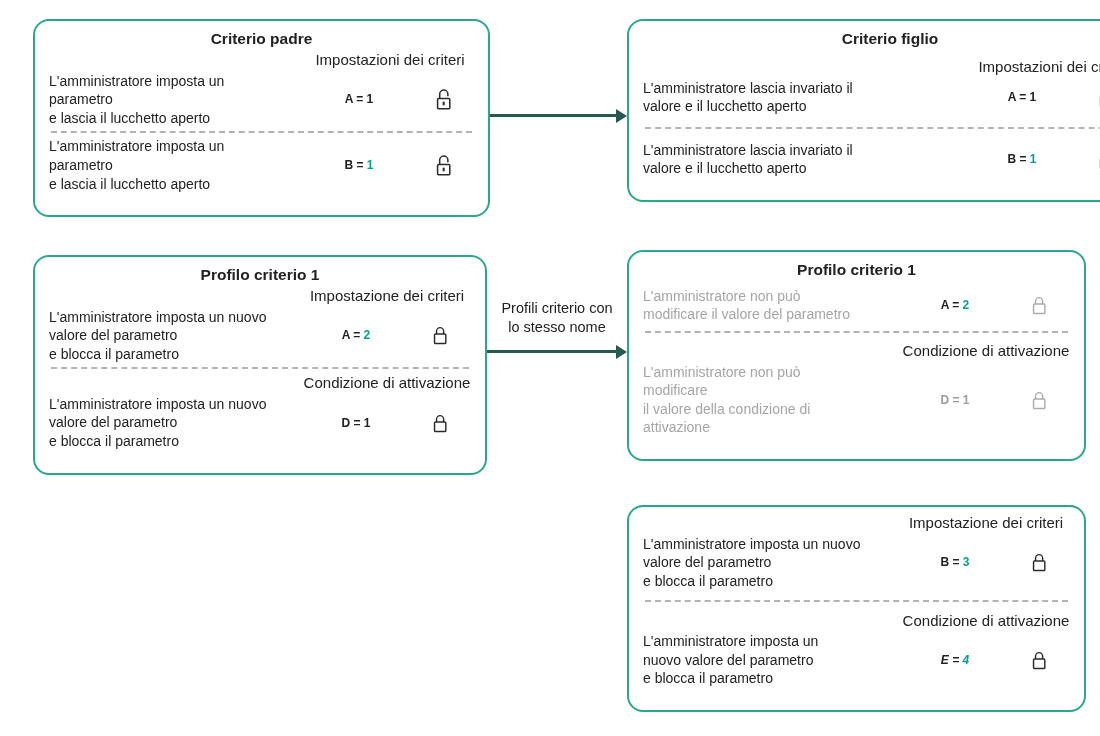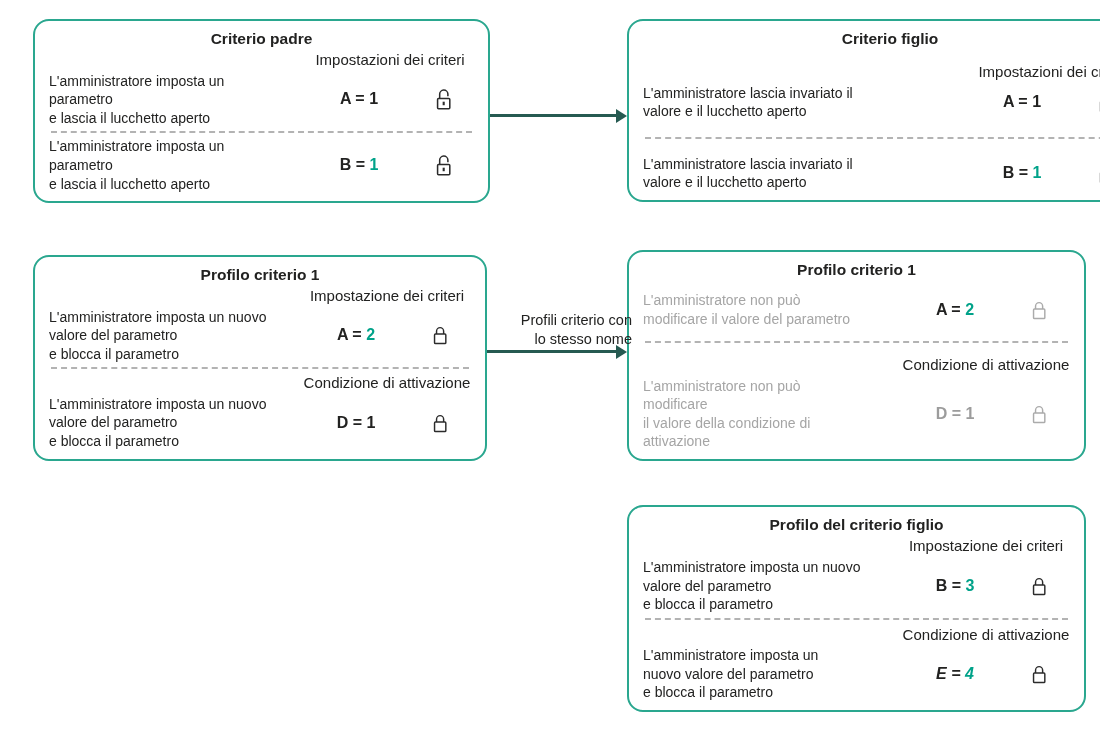--- a/index.html
+++ b/index.html
@@ -1,27 +1,27 @@
 <!DOCTYPE html>
 <html style="--border-teal: #2aa78f; --accent-teal: #00a289; --arrow: #265a51; --text-dark: #222221; --text-gray: #a5a5a5; --divider-gray: #b3b3b3;"><head>
 <meta charset="utf-8">
 <style>
   html,body{margin:0;padding:0;background:#ffffff;}
   body{font-family:"Liberation Sans", sans-serif; color:var(--text-dark,#222);}
   .canvas{position:relative;width:1100px;height:736px;background:#fff;overflow:hidden;}
 
   .box{position:absolute;border:2px solid var(--border-teal,#2aa78f);border-radius:16px;
-       background:#fff;box-sizing:border-box;padding:6px 14px 8px;
+       background:#fff;box-sizing:border-box;padding:6px 14px 22px;
        display:flex;flex-direction:column;justify-content:space-between;}
   .box-title{text-align:center;font-weight:700;font-size:15.5px;margin:3px 0 2px;color:var(--text-dark);}
   .sec{display:grid;grid-template-columns:1fr 106px 62px;align-items:center;row-gap:2px;}
   .sec-header{grid-row:1;grid-column:2/4;justify-self:center;text-align:center;
               font-size:15px;line-height:1.3;white-space:pre-line;color:var(--text-dark);}
   .sec .desc{grid-column:1;font-size:14px;line-height:1.33;white-space:pre-line;}
-  .sec .value{grid-column:2;justify-self:center;font-weight:700;font-size:16px;white-space:nowrap;}
+  .sec .value{grid-column:2;justify-self:center;font-weight:700;font-size:12px;white-space:nowrap;}
   .sec .lock{grid-column:3;justify-self:center;line-height:0;}
   .sec.h .desc,.sec.h .value,.sec.h .lock{grid-row:2;}
   .sec.nh .desc,.sec.nh .value,.sec.nh .lock{grid-row:1;}
   .divider{border-top:2px dashed var(--divider-gray,#b3b3b3);margin:4px 2px;height:0;}
 
   .arrow{position:absolute;height:3px;background:var(--arrow,#265a51);}
   .arrow::after{content:"";position:absolute;right:-11px;top:50%;transform:translateY(-50%);
                 border-left:11px solid var(--arrow,#265a51);
                 border-top:7px solid transparent;border-bottom:7px solid transparent;}
   .arrow-label{position:absolute;text-align:center;font-size:14.5px;line-height:1.32;
@@ -150,21 +150,20 @@
       <span class="lock" style="color: rgb(171, 171, 171);">
         <svg width="20" height="24" viewBox="0 0 22 26" fill="none" stroke="currentColor" stroke-width="1.6">
             <path d="M7.2 12 V8.8 A3.9 3.9 0 0 1 15 8.8 V12"></path>
             <rect x="5" y="12" width="12.4" height="10.4" rx="1"></rect>
           </svg>
       </span>
     </div>
   </div>
 
   <div class="box" style="left:627px;top:505px;width:459px;min-height:207px;">
-    <div class="box-title">Profilo del criterio figlio</div>
     <div class="sec h">
       <div class="sec-header">Impostazione dei criteri</div>
       <div class="desc" style="color: rgb(34, 34, 33);">L'amministratore imposta un nuovo
 valore del parametro
  e blocca il parametro</div>
       <div class="value" style="color: rgb(34, 34, 33);"><span>B = </span><span style="color: rgb(0, 162, 137);">3</span></div>
       <span class="lock" style="color: rgb(43, 43, 43);">
         <svg width="20" height="24" viewBox="0 0 22 26" fill="none" stroke="currentColor" stroke-width="1.6">
             <path d="M7.2 12 V8.8 A3.9 3.9 0 0 1 15 8.8 V12"></path>
             <rect x="5" y="12" width="12.4" height="10.4" rx="1"></rect>
@@ -182,16 +181,16 @@
         <svg width="20" height="24" viewBox="0 0 22 26" fill="none" stroke="currentColor" stroke-width="1.6">
             <path d="M7.2 12 V8.8 A3.9 3.9 0 0 1 15 8.8 V12"></path>
             <rect x="5" y="12" width="12.4" height="10.4" rx="1"></rect>
           </svg>
       </span>
     </div>
   </div>
 
   <div class="arrow" style="left:490px;top:114px;width:126px;"></div>
   <div class="arrow" style="left:487px;top:350px;width:129px;"></div>
-  <div class="arrow-label" style="left:482px;top:311px;width:150px;text-align:right;">Profili criterio con
+  <div class="arrow-label" style="left:482px;top:299px;width:150px;">Profili criterio con
 lo stesso nome</div>
 
 </div>
 
 </body></html>

